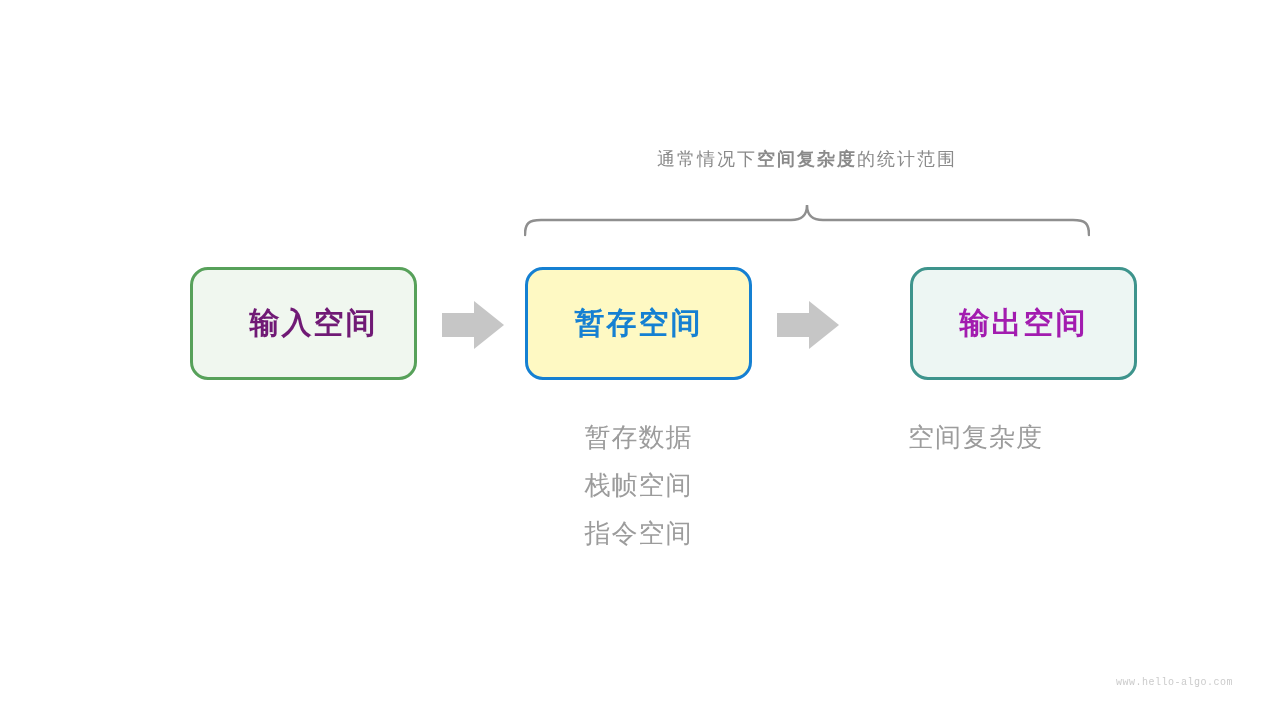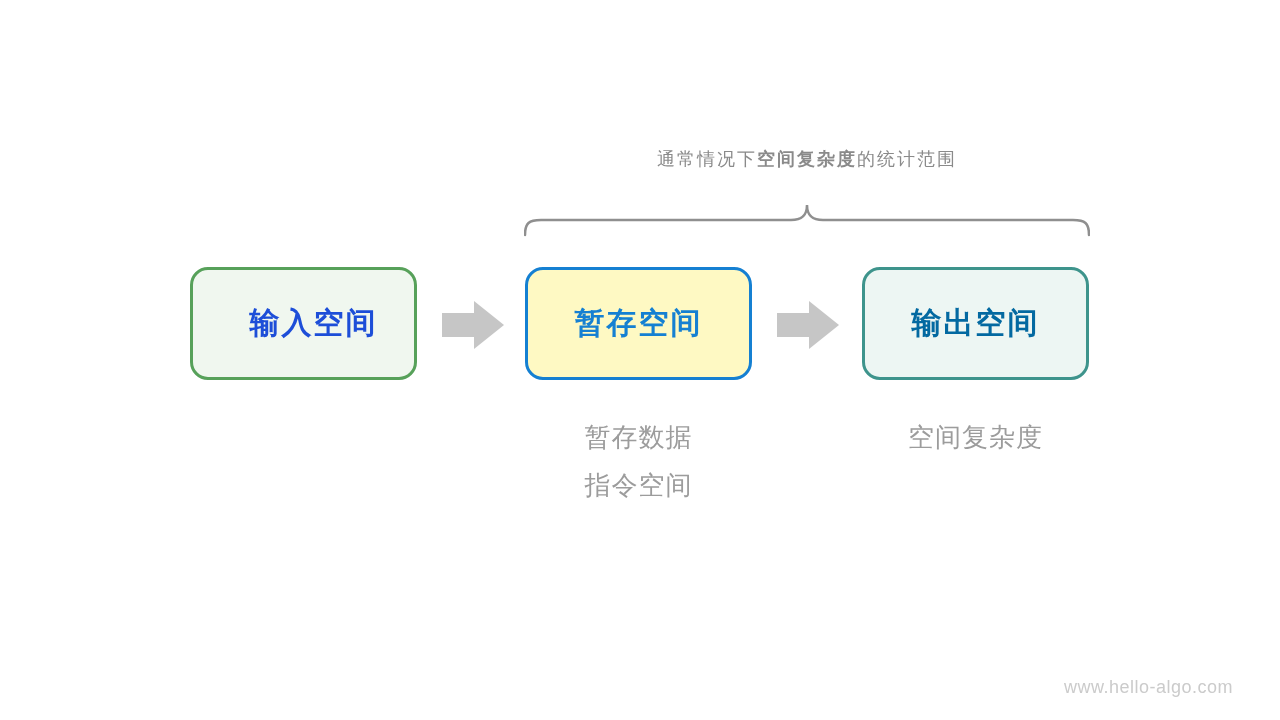--- a/index.html
+++ b/index.html
@@ -50,61 +50,62 @@
     font-size:26px;
     letter-spacing:1px;
     line-height:48px;
   }
   .note-1{left:190px;}
   .note-2{left:525px;}
   .note-3{left:862px;}
   .watermark{
     position:absolute;
     right:47px;top:677px;
-    font-family:Liberation Sans, sans-serif;
-    font-size:18px;
+    font-family:Liberation Mono, monospace;
+    font-size:10px;
     letter-spacing:0.5px;
   }
 </style>
 </head>
 <body>
 
 <div class="canvas">
 
   <div class="title" style="color: rgb(138, 138, 138);">
     <span>通常情况下</span><b>空间复杂度</b><span>的统计范围</span>
   </div>
 
   <svg class="brace" viewBox="0 0 566 38">
     <path d="M 1,34 C 1,22 5,19 17,19 L 267,19 C 276,19 283,16 283,4 C 283,16 290,19 299,19 L 549,19 C 561,19 565,22 565,34" fill="none" stroke="#8F8F8F" stroke-width="2.5" stroke-linecap="round"></path>
   </svg>
 
-  <div class="box box-1" style="border-color: rgb(87, 161, 90); background: rgb(240, 247, 239); color: #1d4ed8; padding-left: 20px;">
+  <div class="box box-1" style="border-color: rgb(87, 161, 90); background: rgb(240, 247, 239); color: #701a75; padding-left: 20px;">
     <span>输入空间</span>
   </div>
 
   <svg class="arrow arrow-1" viewBox="0 0 62 48">
     <polygon points="0,12 32,12 32,0 62,24 32,48 32,36 0,36" fill="#C6C6C6"></polygon>
   </svg>
 
   <div class="box box-2" style="border-color: rgb(21, 128, 210); background: #fef9c3; color: rgb(21, 128, 210);">
     <span>暂存空间</span>
   </div>
 
   <svg class="arrow arrow-2" viewBox="0 0 62 48">
     <polygon points="0,12 32,12 32,0 62,24 32,48 32,36 0,36" fill="#C6C6C6"></polygon>
   </svg>
 
-  <div class="box box-3" style="border-color: rgb(62, 148, 140); background: rgb(237, 246, 243); color: #0369a1;">
+  <div class="box box-3" style="border-color: rgb(62, 148, 140); background: rgb(237, 246, 243); color: #a21caf; margin-left: 48px;">
     <span>输出空间</span>
   </div>
 
 
   <div class="note note-2" style="color: rgb(156, 156, 156);">
     <div>暂存数据</div>
+    <div>栈帧空间</div>
     <div>指令空间</div>
   </div>
 
   <div class="note note-3" style="color: rgb(156, 156, 156);">
     <div>空间复杂度</div>
   </div>
 
   <div class="watermark" style="color: rgb(203, 203, 203);">www.hello-algo.com</div>
 
 </div>

